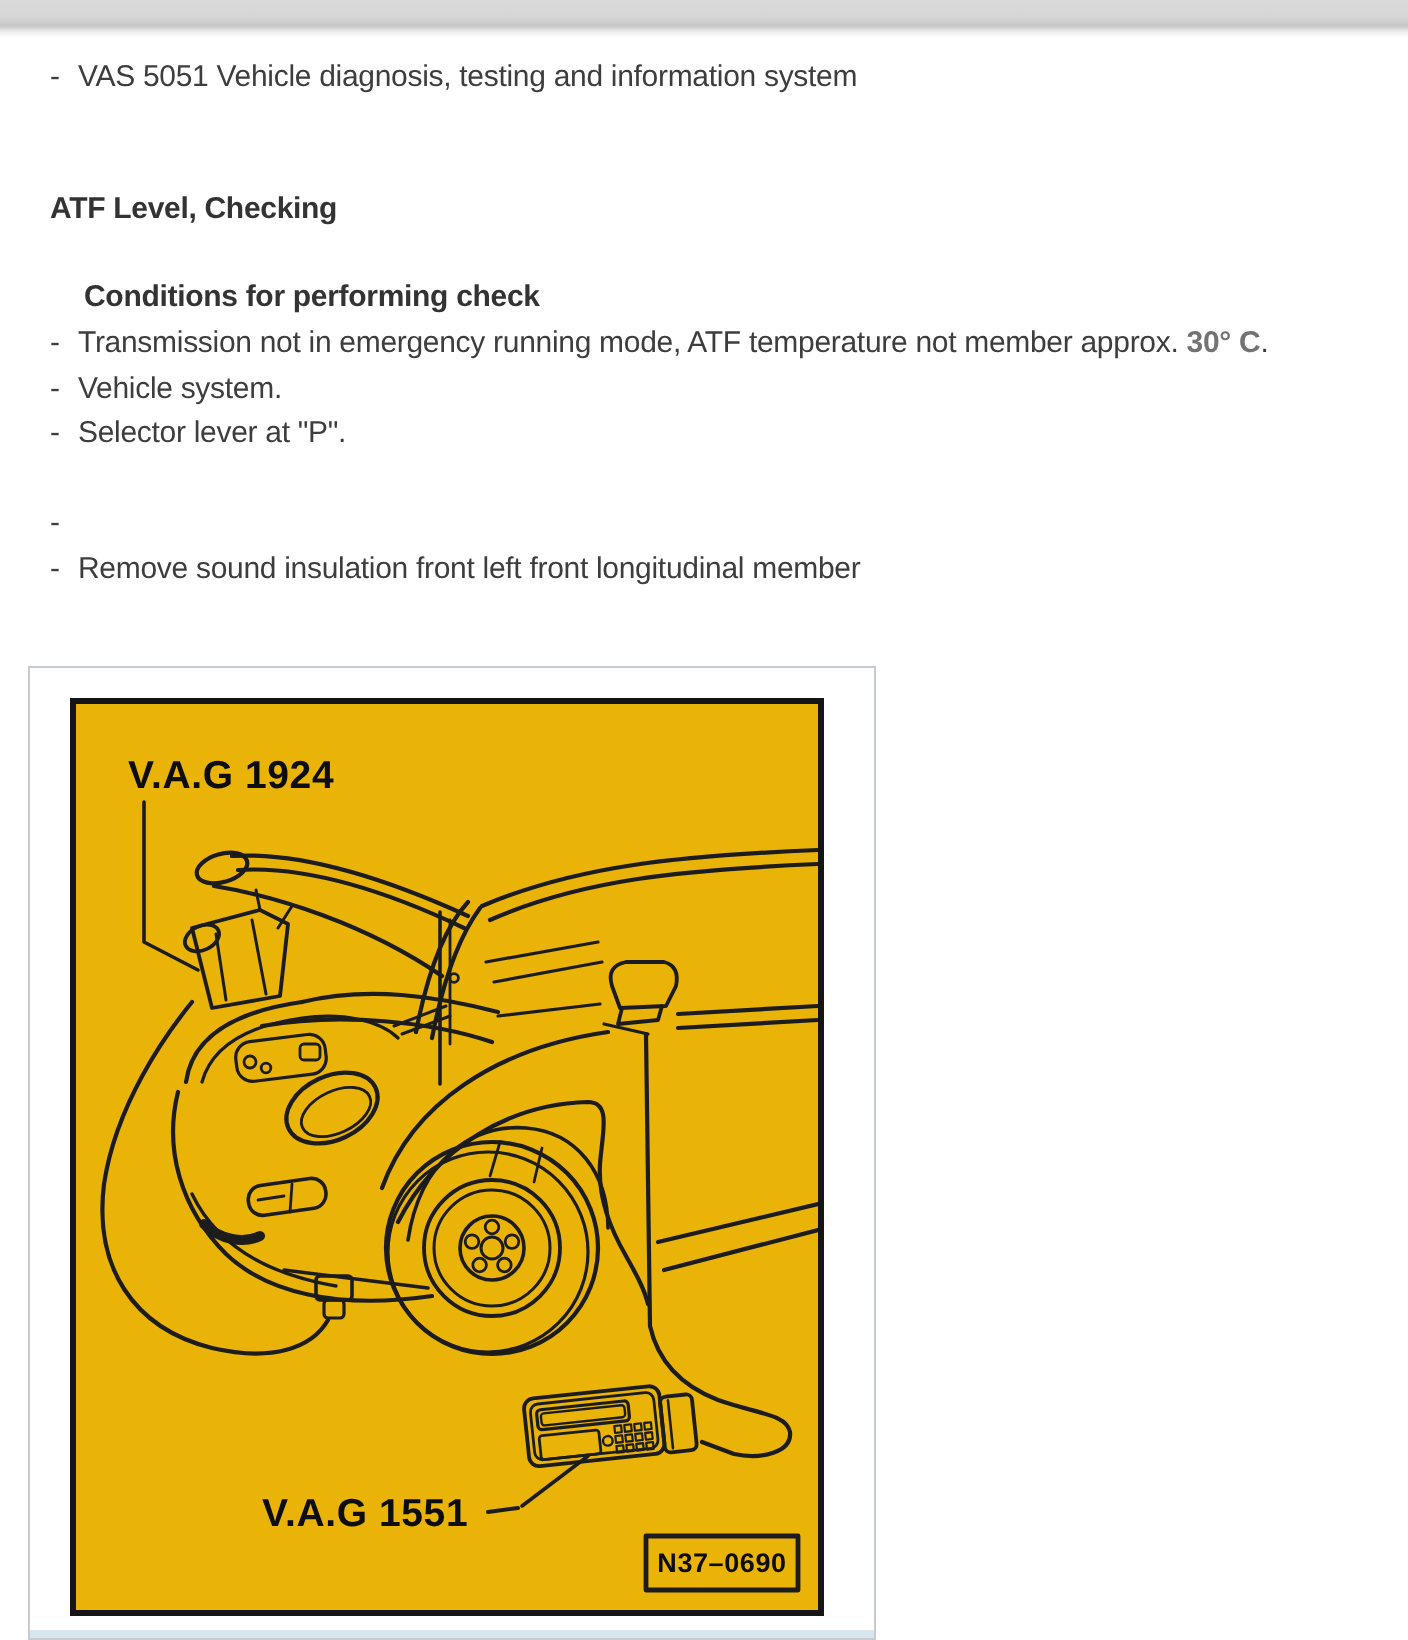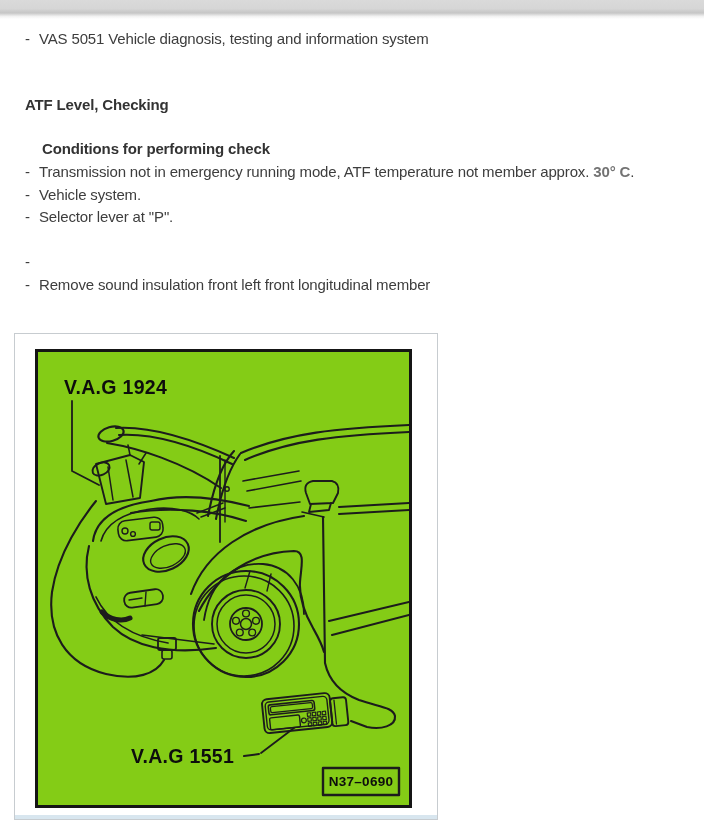--- a/index.html
+++ b/index.html
@@ -11,21 +11,21 @@
   .bold{font-weight:700;color:#333333;}
   .li{display:flex;line-height:22.6px;}
   .dash{width:14px;flex:0 0 14px;}
   .list{position:absolute;font-size:15px;letter-spacing:-0.15px;white-space:nowrap;}
   b{color:#737373;}
   
   .fig-container{position:absolute;left:14px;top:333px;width:424px;height:487px;
         border:1px solid #c7ccd0;box-sizing:border-box;background:#ffffff;}
   .fig-bottom-strip{position:absolute;left:0;right:0;bottom:0;height:4px;background:#d8e6ef;}
   .fig-frame{position:absolute;left:20px;top:15px;width:377px;height:459px;
-        border:3px solid #151515;box-sizing:border-box;background:#84cc16;overflow:hidden;}
+        border:3px solid #151515;box-sizing:border-box;background:#eab308;overflow:hidden;}
   .fig-frame svg{position:absolute;left:0;top:0;}
   svg text{font-family:"Liberation Sans",sans-serif;font-weight:700;fill:#0d0d0d;}
   .lbl{font-size:19.5px;letter-spacing:0.3px;}
   .figno{font-size:13.5px;letter-spacing:0.3px;}
 </style>
 </head>
 <body>
 
 <div class="page">
 

